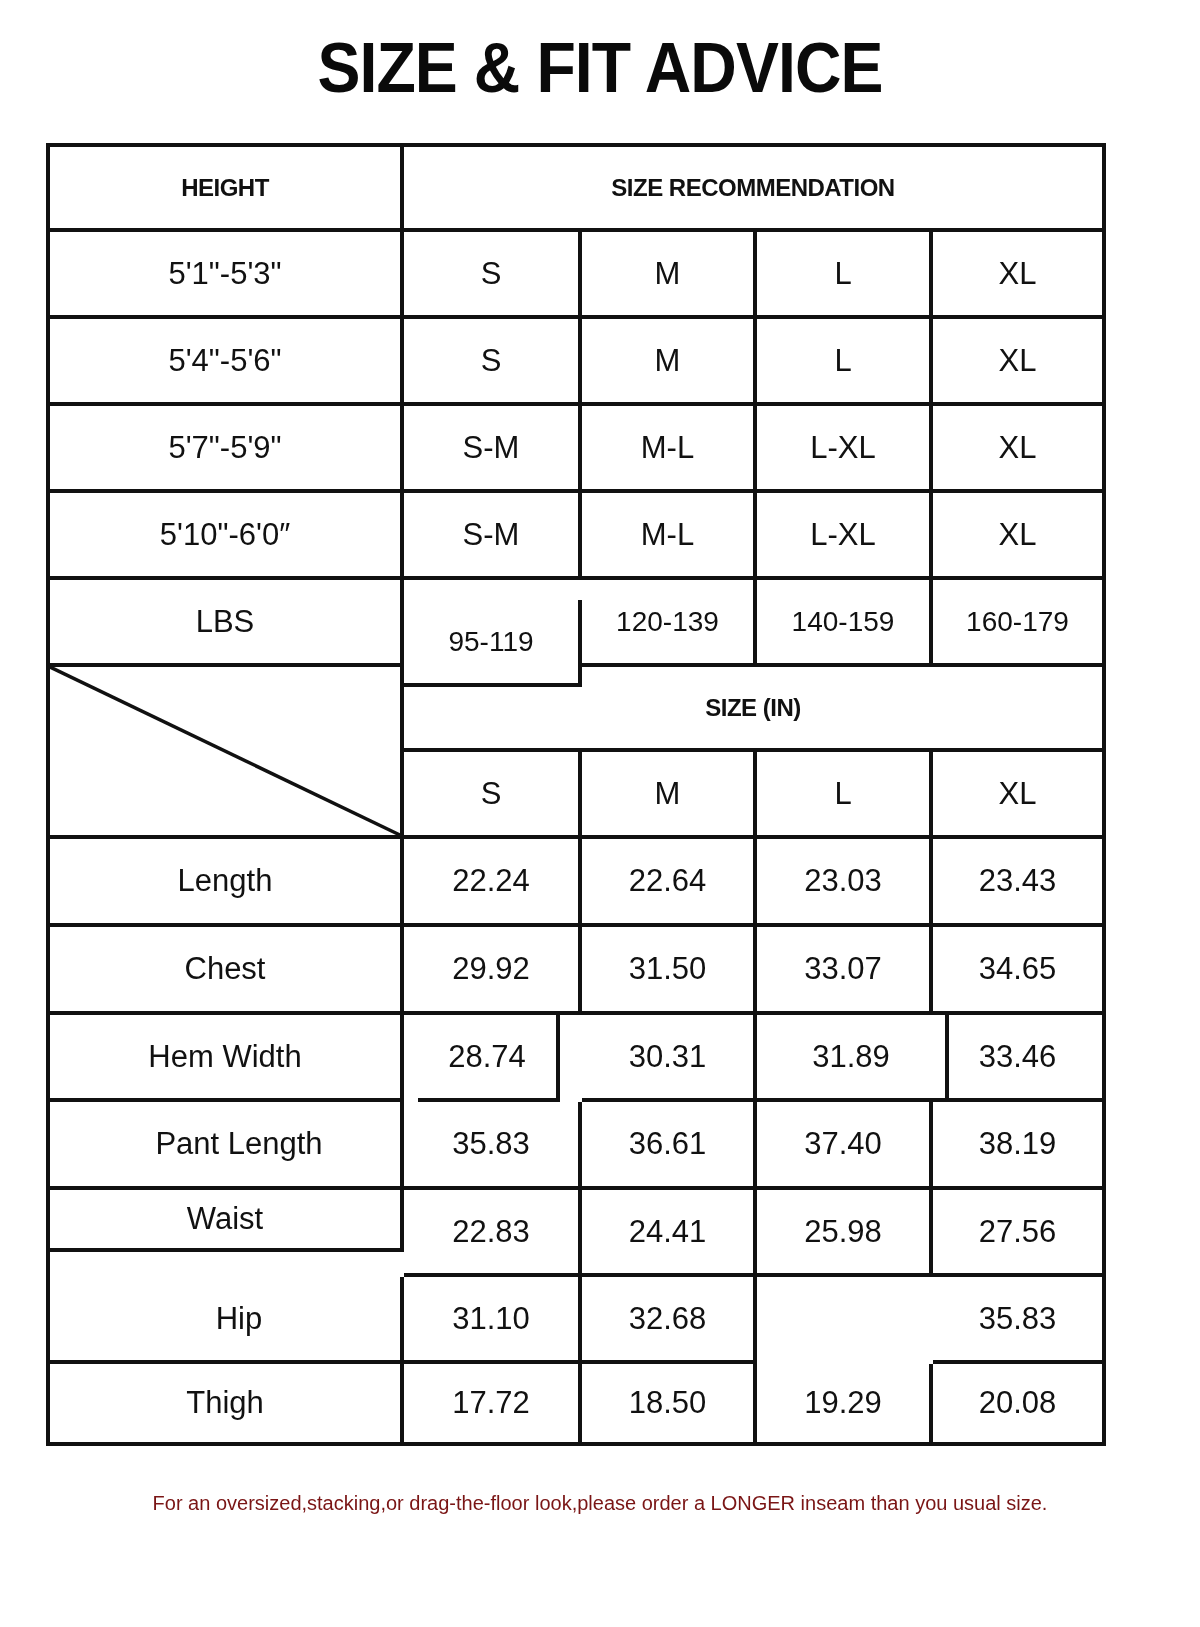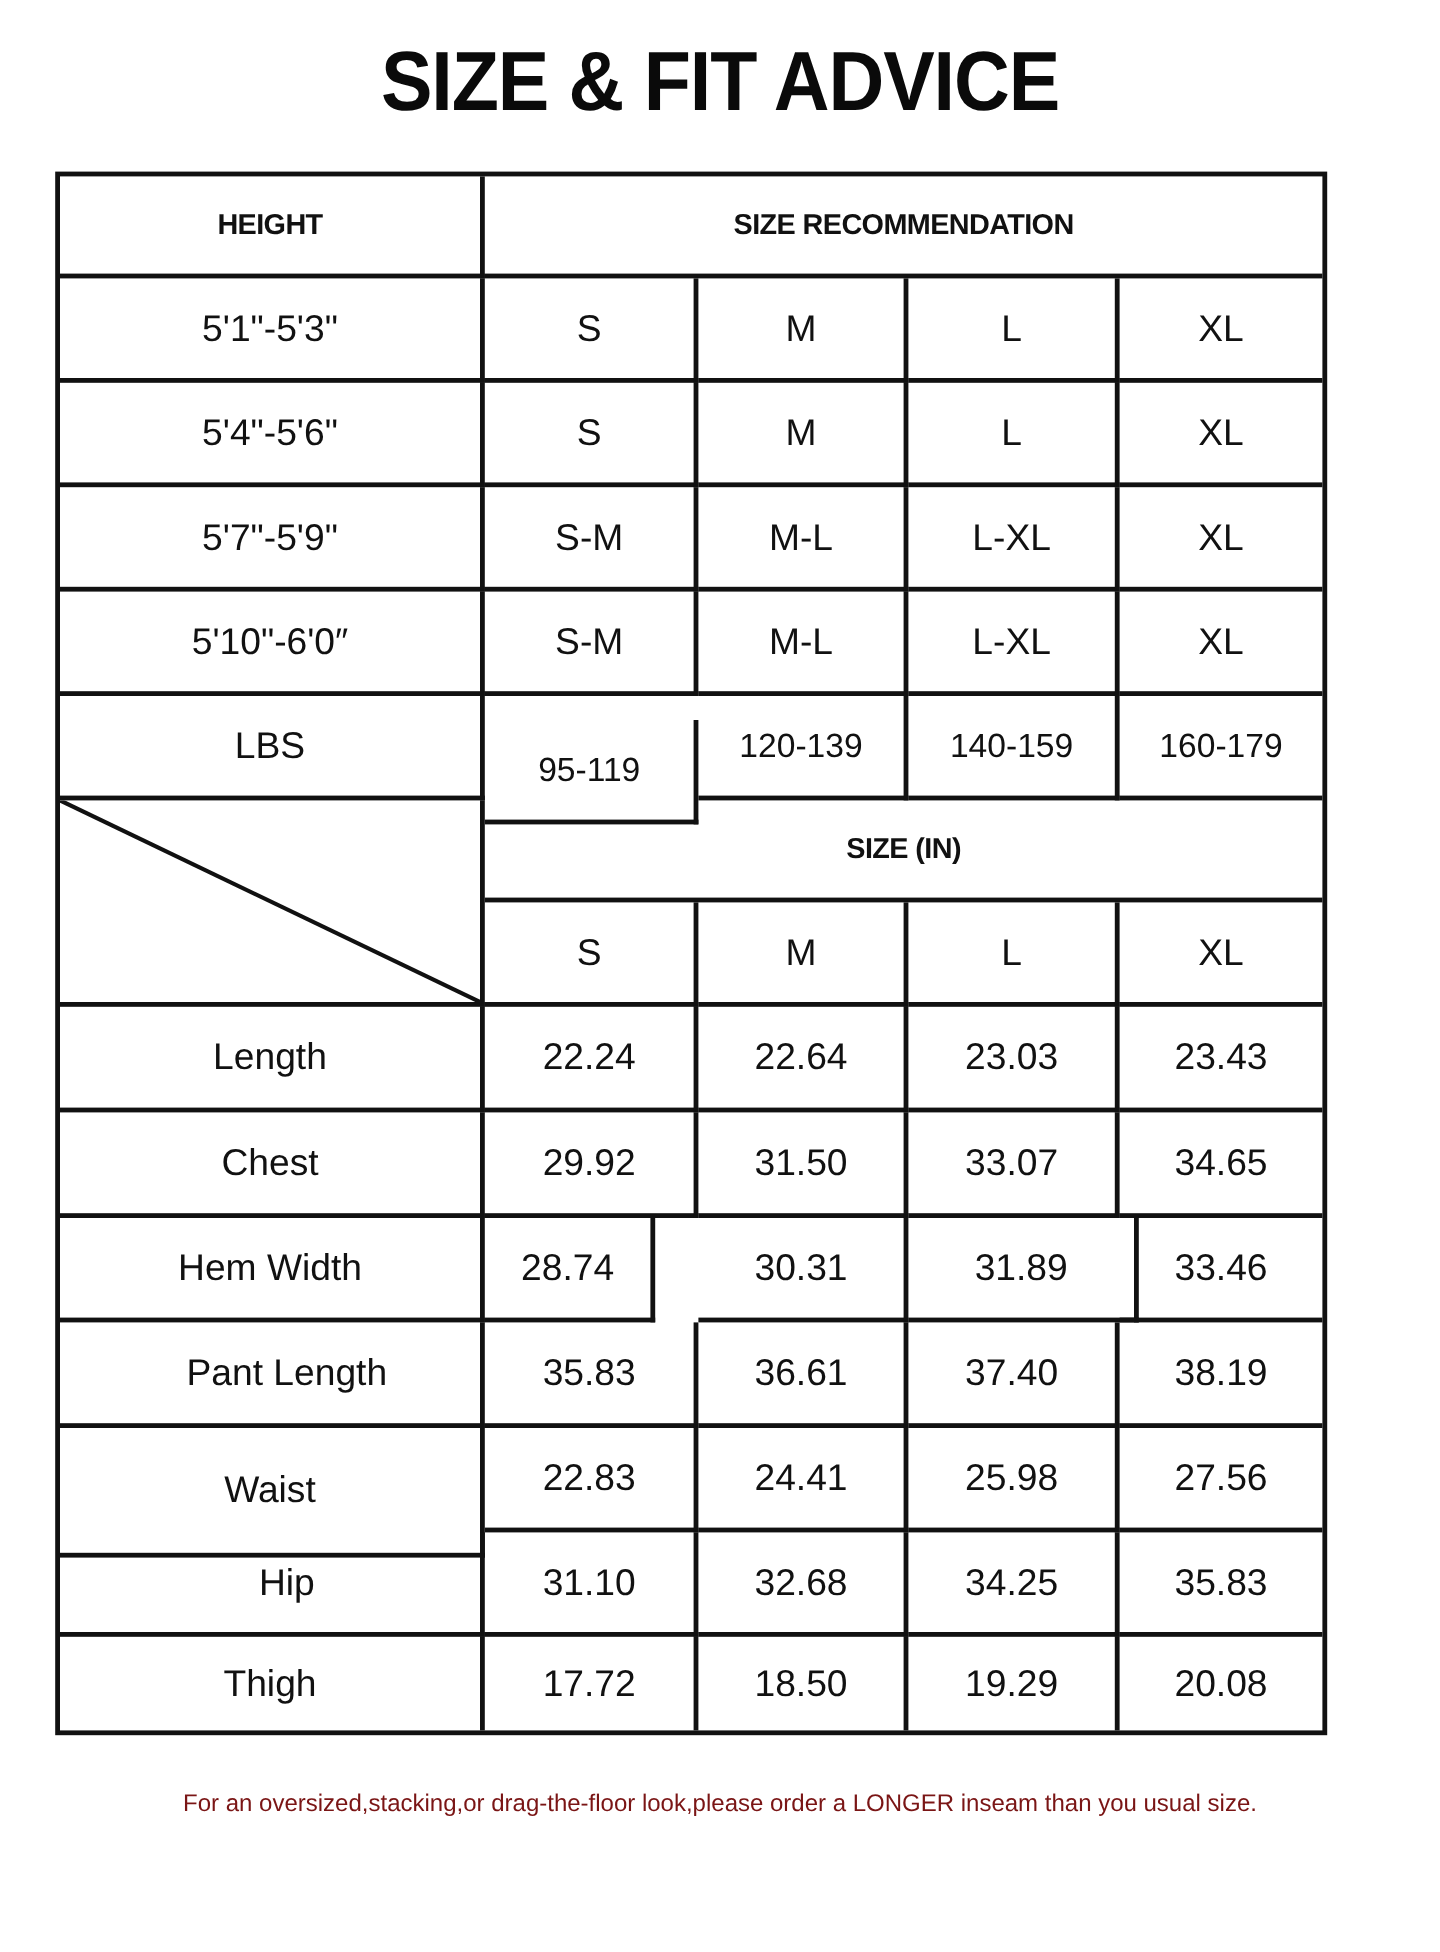--- a/index.html
+++ b/index.html
@@ -88,41 +88,40 @@
   <div class="cell" style="left:707px;top:692px;width:176px;height:88px;">23.03</div>
   <div class="cell noright" style="left:883px;top:692px;width:169px;height:88px;">23.43</div>
 
   <div class="cell" style="left:0;top:780px;width:354px;height:88px;">Chest</div>
   <div class="cell" style="left:354px;top:780px;width:178px;height:88px;">29.92</div>
   <div class="cell" style="left:532px;top:780px;width:175px;height:88px;">31.50</div>
   <div class="cell" style="left:707px;top:780px;width:176px;height:88px;">33.07</div>
   <div class="cell noright" style="left:883px;top:780px;width:169px;height:88px;">34.65</div>
 
   <div class="cell" style="left:0;top:868px;width:354px;height:87px;">Hem Width</div>
-  <div class="cell" style="left:354px;top:868px;width:142px;height:87px;">28.74</div>
+  <div class="cell" style="left:368px;top:868px;width:142px;height:87px;">28.74</div>
   <div class="cell" style="left:532px;top:868px;width:175px;height:87px;">30.31</div>
   <div class="cell" style="left:707px;top:868px;width:192px;height:87px;">31.89</div>
   <div class="cell noright" style="left:883px;top:868px;width:169px;height:87px;">33.46</div>
 
   <div class="cell" style="left:0;top:955px;width:354px;height:88px;padding-left:28px;">Pant Length</div>
   <div class="cell" style="left:354px;top:955px;width:178px;height:88px;">35.83</div>
   <div class="cell" style="left:532px;top:955px;width:175px;height:88px;">36.61</div>
   <div class="cell" style="left:707px;top:955px;width:176px;height:88px;">37.40</div>
   <div class="cell noright" style="left:883px;top:955px;width:169px;height:88px;">38.19</div>
 
-  <div class="cell" style="left:0;top:1043px;width:354px;height:108px;">Waist</div>
+  <div class="cell" style="left:0;top:1043px;width:354px;height:62px;">Waist</div>
   <div class="cell" style="left:354px;top:1043px;width:178px;height:87px;">22.83</div>
   <div class="cell" style="left:532px;top:1043px;width:175px;height:87px;">24.41</div>
   <div class="cell" style="left:707px;top:1043px;width:176px;height:87px;">25.98</div>
   <div class="cell noright" style="left:883px;top:1043px;width:169px;height:87px;">27.56</div>
 
   <div class="cell" style="left:0;top:1130px;width:354px;height:87px;padding-left:28px;">Hip</div>
   <div class="cell" style="left:354px;top:1130px;width:178px;height:87px;">31.10</div>
   <div class="cell" style="left:532px;top:1130px;width:175px;height:87px;">32.68</div>
-  <div class="cell" style="left:707px;top:1130px;width:176px;height:87px;">34.25</div>
   <div class="cell noright" style="left:883px;top:1130px;width:169px;height:87px;">35.83</div>
 
   <div class="cell nobottom" style="left:0;top:1217px;width:354px;height:78px;">Thigh</div>
   <div class="cell nobottom" style="left:354px;top:1217px;width:178px;height:78px;">17.72</div>
   <div class="cell nobottom" style="left:532px;top:1217px;width:175px;height:78px;">18.50</div>
   <div class="cell nobottom" style="left:707px;top:1217px;width:176px;height:78px;">19.29</div>
   <div class="cell nobottom noright" style="left:883px;top:1217px;width:169px;height:78px;">20.08</div>
 </div>
 
 <div class="note">For an oversized,stacking,or drag-the-floor look,please order a LONGER inseam than you usual size.</div>

